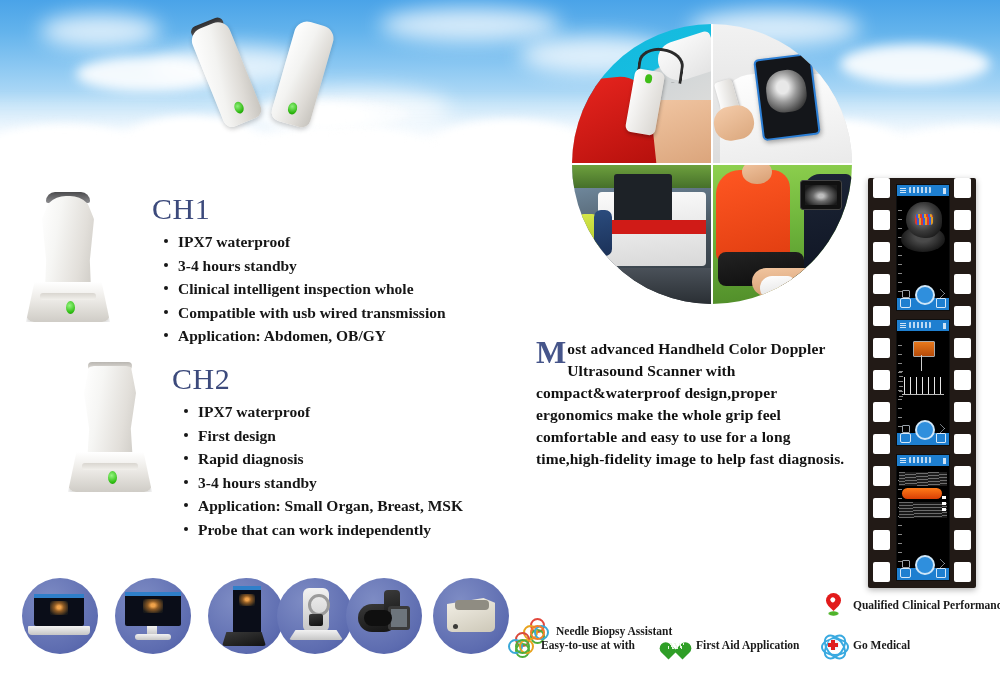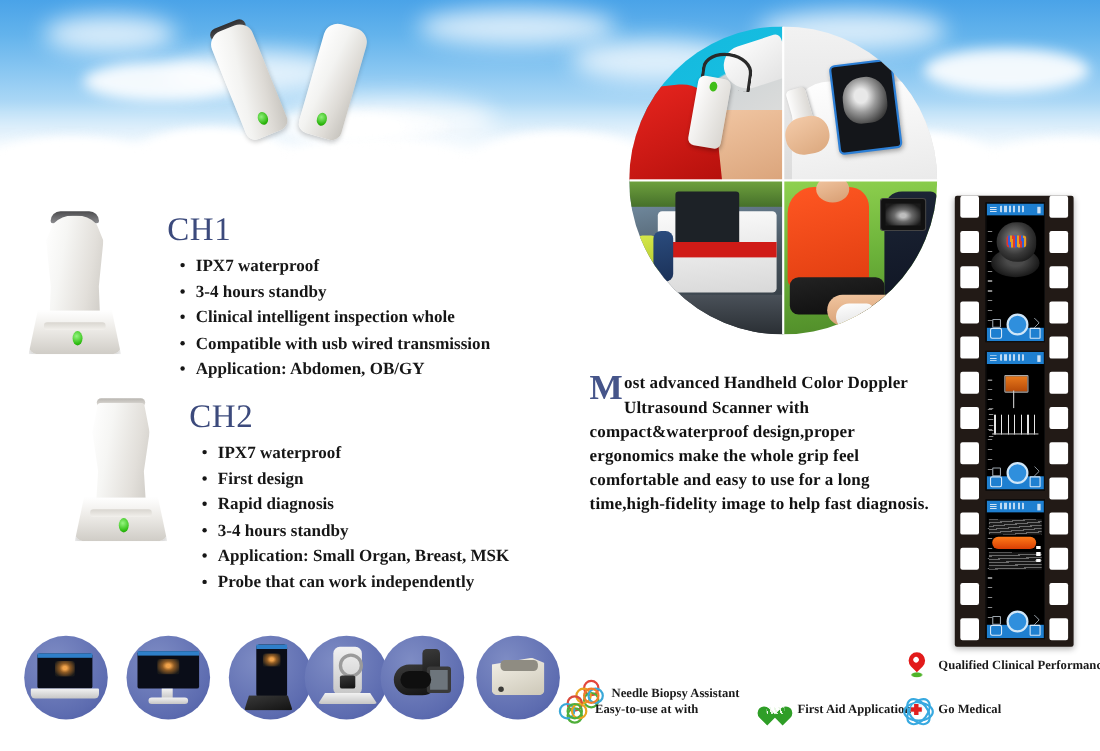--- a/index.html
+++ b/index.html
@@ -599,21 +599,21 @@
           <span class="c-t" style="border-color:#d94a3c;"></span>
           <span class="c-b" style="border-color:#4fae3a;"></span>
           <span class="c-l" style="border-color:#3aa8d8;"></span>
           <span class="c-r" style="border-color:#e8a31e;"></span>
           <span class="c-m" style="border-color:#4fae3a;"></span>
         </span>
       </span>
       <span class="flabel">Easy-to-use at with</span>
     </div>
 
-    <div class="feat-item" style="left:184px;top:40px;">
+    <div class="feat-item" style="left:155px;top:40px;">
       <span class="ficon">
         <span class="heart">
           <span class="hl"></span>
             <span class="hr"></span>
             <span class="pulse"></span>
         </span>
       </span>
       <span class="flabel">First Aid Application</span>
     </div>
 

